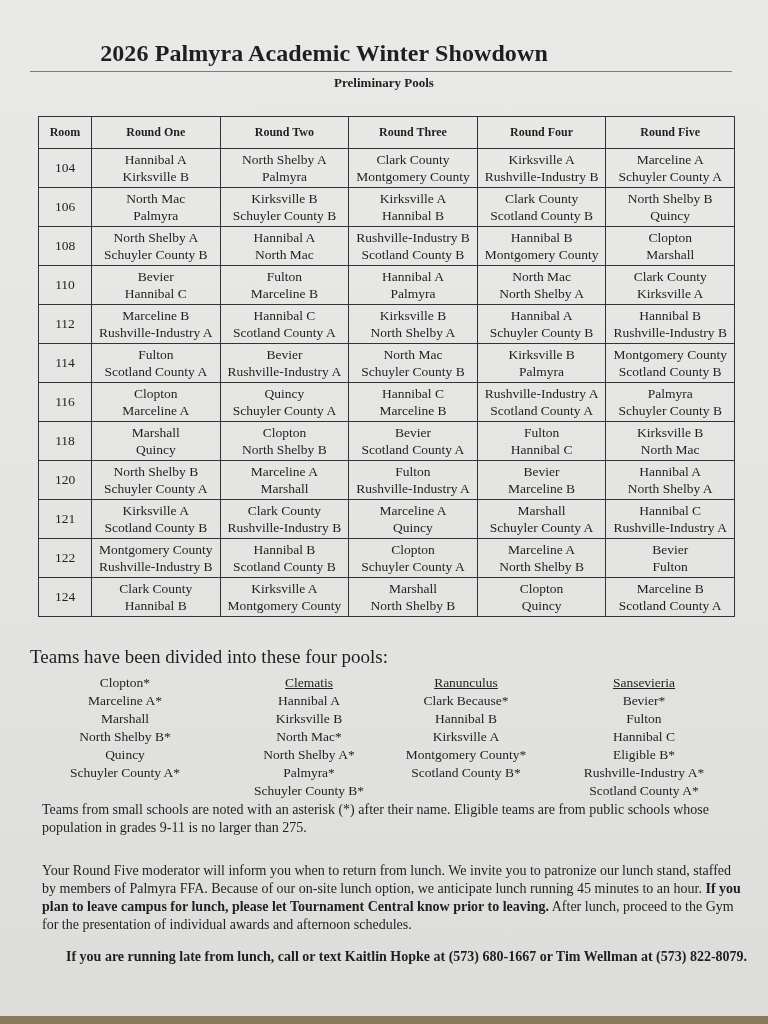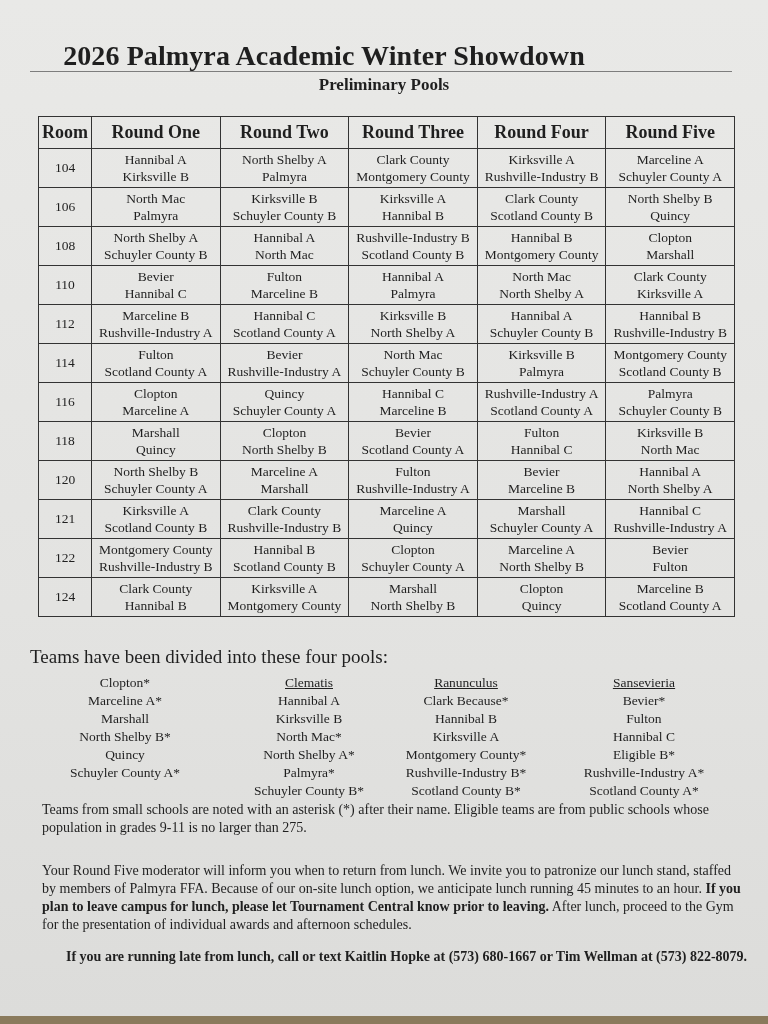--- a/index.html
+++ b/index.html
@@ -13,40 +13,40 @@
   .paper {
     position:absolute; left:0; top:0; width:768px; height:1016px;
     background:linear-gradient(180deg,#e9e9e7 0%,#e3e3e1 60%,#dcdcda 100%);
   }
   .desk {
     position:absolute; left:0; top:1016px; width:768px; height:8px;
     background:#8a7a5c;
   }
   .title {
     position:absolute; left:0; width:648px; top:40px;
-    text-align:center; font-weight:bold; font-size:28px; letter-spacing:0.1px;
+    text-align:center; font-weight:bold; font-size:24px; letter-spacing:0.1px;
   }
   .rule {
     position:absolute; left:30px; top:71px; width:702px; height:1px; background:#7d7d7d;
   }
   .subtitle {
     position:absolute; left:0; width:768px; top:75px;
-    text-align:center; font-weight:bold; font-size:17px;
+    text-align:center; font-weight:bold; font-size:13px;
   }
   table.sched {
     position:absolute; left:38px; top:116px;
     border-collapse:collapse; width:697px;
     font-size:13.5px;
   }
   table.sched th, table.sched td {
     border:1.3px solid #333;
     text-align:center; vertical-align:middle;
     padding:0; line-height:17.5px;
   }
-  table.sched th { height:31px; font-weight:bold; font-size:18px; }
+  table.sched th { height:31px; font-weight:bold; font-size:12px; }
   table.sched td { height:38px; }
   table.sched td.room { width:52px; }
   .pools-intro {
     position:absolute; left:30px; top:646px; font-size:19px;
   }
   .pools {
     position:absolute; left:30px; top:674px; width:710px; height:130px;
   }
   .pool {
     position:absolute; top:0; width:190px; text-align:center; font-size:13.5px; line-height:18px;
@@ -378,21 +378,20 @@
     <div>North Shelby A*</div>
     <div>Palmyra*</div>
     <div>Schuyler County B*</div>
   </div>
   <div class="pool" style="left:341px;">
     <div class="pname">Ranunculus</div>
     <div>Clark Because*</div>
     <div>Hannibal B</div>
     <div>Kirksville A</div>
     <div>Montgomery County*</div>
-    <div>Rushville-Industry B*</div>
     <div>Scotland County B*</div>
   </div>
   <div class="pool" style="left:519px;">
     <div class="pname">Sansevieria</div>
     <div>Bevier*</div>
     <div>Fulton</div>
     <div>Hannibal C</div>
     <div>Eligible B*</div>
     <div>Rushville-Industry A*</div>
     <div>Scotland County A*</div>

